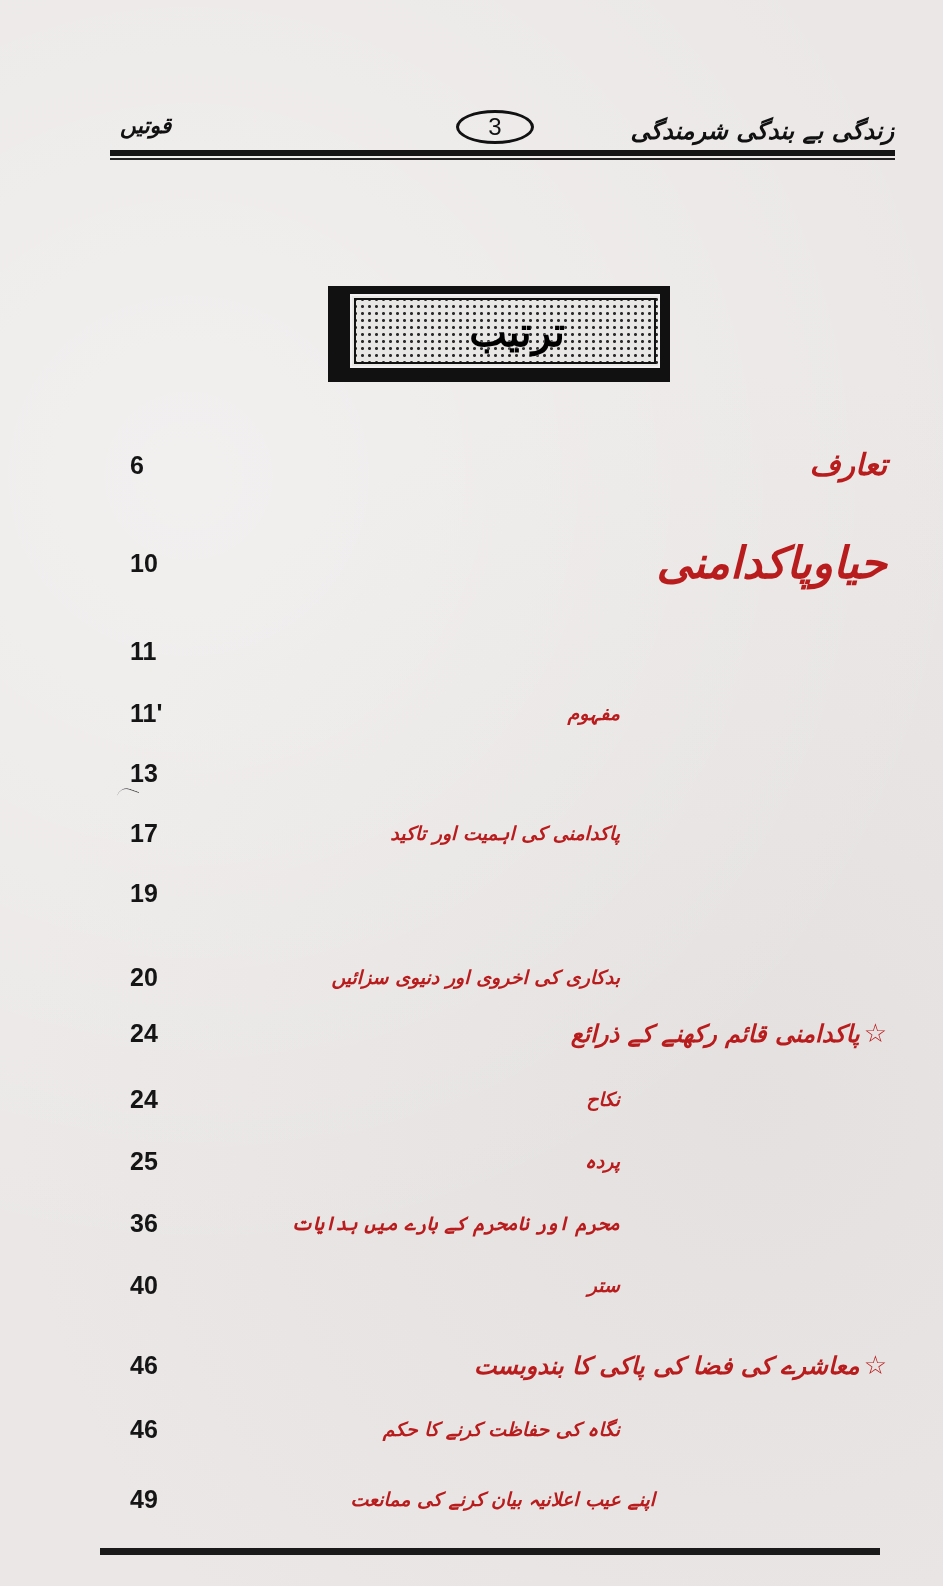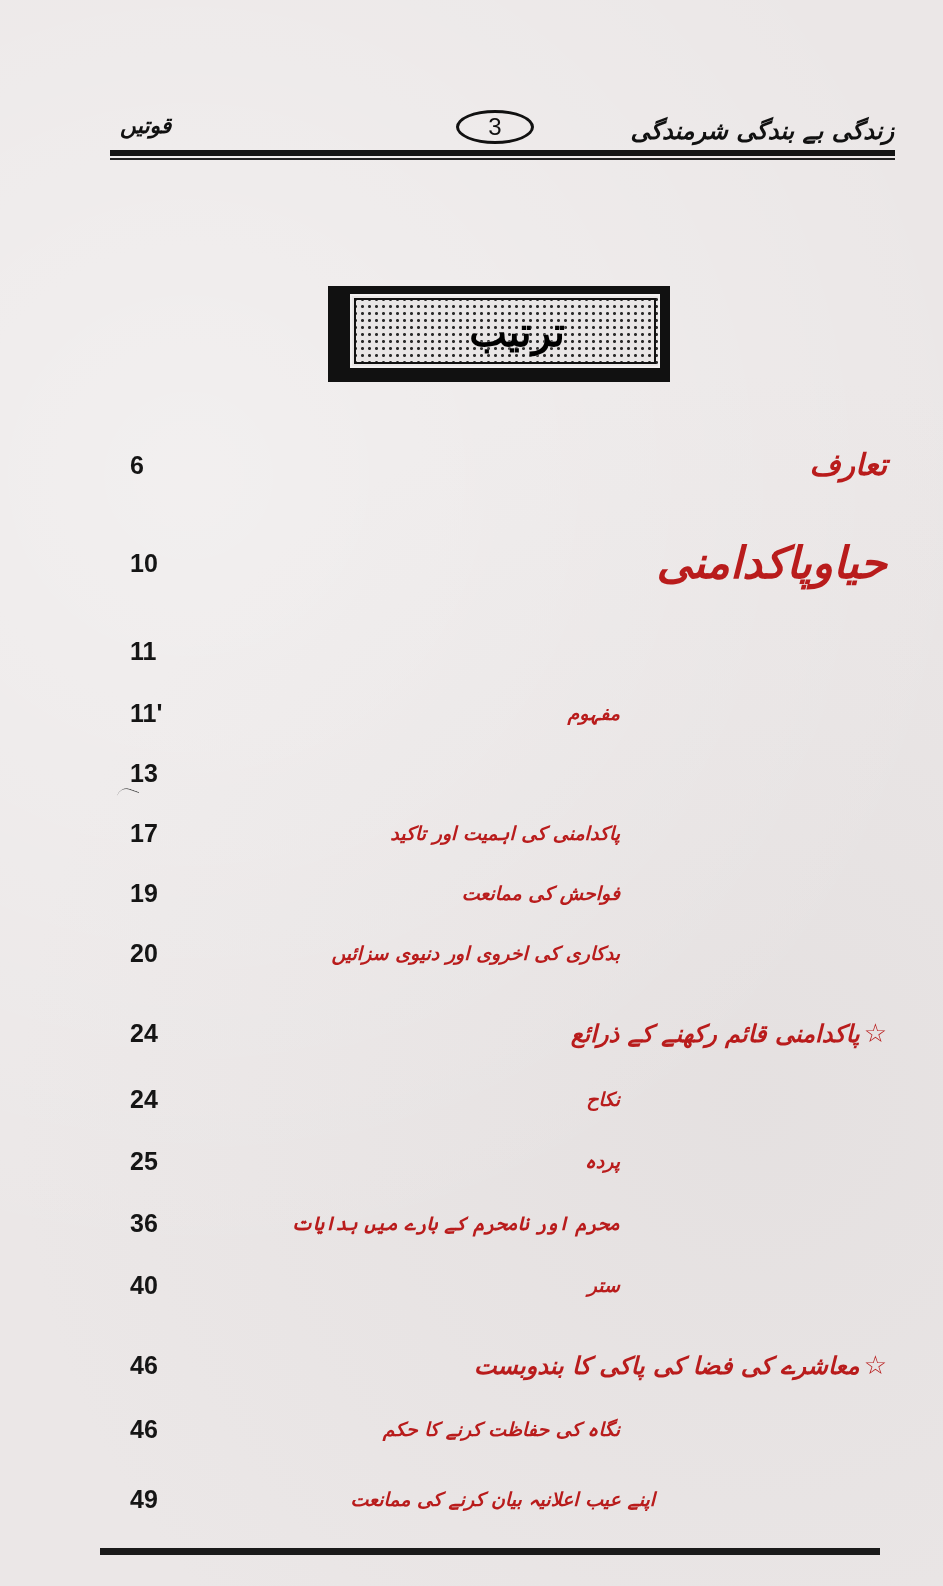--- a/index.html
+++ b/index.html
@@ -232,23 +232,22 @@
   </div>
   <div class="toc-row level-2" style="top:308px;">
     <span class="toc-page">13</span>
   </div>
   <div class="toc-row level-2" style="top:368px;">
     <span class="toc-page">17</span>
     <span class="toc-title">پاکدامنی کی اہمیت اور تاکید</span>
   </div>
   <div class="toc-row level-2" style="top:428px;">
     <span class="toc-page">19</span>
-    <span class="toc-title">فواحش کی ممانعت</span>
-  </div>
-  <div class="toc-row level-2" style="top:488px;">
+  </div>
+  <div class="toc-row level-2" style="top:512px;">
     <span class="toc-page">20</span>
     <span class="toc-title">بدکاری کی اخروی اور دنیوی سزائیں</span>
   </div>
   <div class="toc-row level-1" style="top:568px;">
     <span class="toc-page">24</span>
     <span class="toc-title"><span class="star-icon">☆</span><span>پاکدامنی قائم رکھنے کے ذرائع</span></span>
   </div>
   <div class="toc-row level-2" style="top:634px;">
     <span class="toc-page">24</span>
     <span class="toc-title">نکاح</span>

